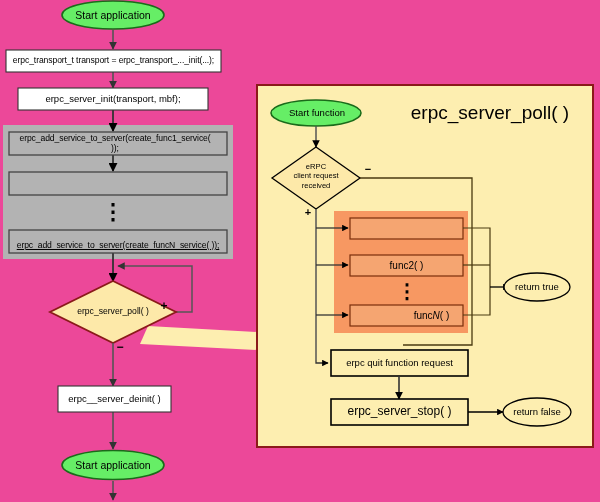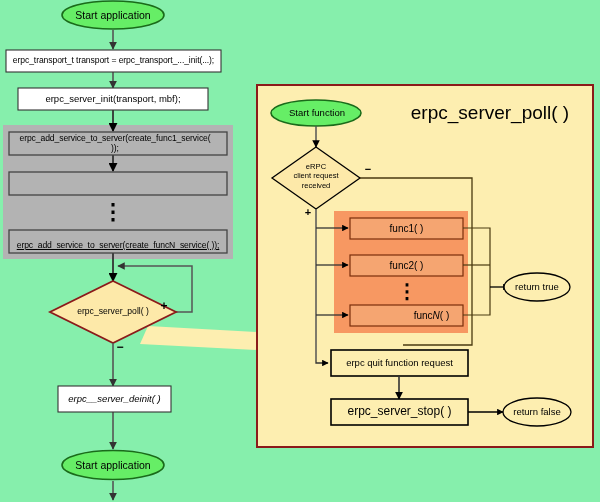--- a/index.html
+++ b/index.html
@@ -4,21 +4,21 @@
 <style>
   html, body {
     margin: 0;
     padding: 0;
     background: #ffffff;
   }
   #canvas {
     position: relative;
     width: 600px;
     height: 502px;
-    background: #86efac;
+    background: #ec4899;
     font-family: "Liberation Sans", sans-serif;
     overflow: hidden;
   }
   svg.layer {
     position: absolute;
     left: 0;
     top: 0;
     width: 600px;
     height: 502px;
   }
@@ -135,39 +135,38 @@
   <div class="node-label" style="left:104px; top:197px; width:18px; height:30px; font-size:22px; font-weight:bold; letter-spacing:0;">⋮</div>
 
   <div class="node-label small-code" style="left:11px; top:230px; width:214px; height:32px;text-decoration:underline;">erpc_add_service_to_server(create_funcN_service( ));</div>
 
   <div class="node-label" style="left:63px; top:304px; width:100px; height:16px; font-size:8.6px;">erpc_server_poll( )</div>
 
   <div class="node-label sign" style="left:158px; top:300px; width:12px; height:14px;">+</div>
 
   <div class="node-label sign" style="left:114px; top:341px; width:12px; height:14px;">−</div>
 
-  <div class="node-label code-label" style="left:60px; top:386px; width:109px; height:26px;font-style:italic;">erpc__server_deinit( )</div>
+  <div class="node-label code-label" style="left:60px; top:386px; width:109px; height:26px;">erpc__server_deinit( )</div>
 
   <div class="node-label ellipse-label" style="left:62px; top:451px; width:102px; height:28px;">Start application</div>
 
   <div class="node-label panel-title" style="left:390px; top:98px; width:200px; height:30px;">erpc_server_poll( )</div>
 
   <div class="node-label" style="left:272px; top:101px; width:90px; height:25px; font-size:9.5px;">Start function</div>
 
   <div style="position:absolute; left:278px; top:162px; width:76px; height:34px; text-align:center; font-size:7.6px; line-height:1.25; color:#000;">
     <div>eRPC</div>
     <div>client request</div>
     <div>received</div>
   </div>
 
   <div class="node-label sign" style="left:362px; top:162px; width:12px; height:14px; font-size:11px;">−</div>
 
   <div class="node-label sign" style="left:302px; top:205px; width:12px; height:14px; font-size:11px;">+</div>
 
-  <div class="node-label" style="left:352px; top:218px; width:109px; height:21px; font-size:10px;">func1( )</div>
 
   <div class="node-label" style="left:352px; top:255px; width:109px; height:21px; font-size:10px;">func2( )</div>
 
   <div class="node-label" style="left:398px; top:277px; width:18px; height:28px; font-size:20px; font-weight:bold;">⋮</div>
 
   <div class="node-label" style="left:352px; top:305px; width:109px; height:21px; font-size:10px;padding-left:25px;">
     <span>func</span>
       <span class="italic-n">N</span>
       <span>( )</span>
   </div>

